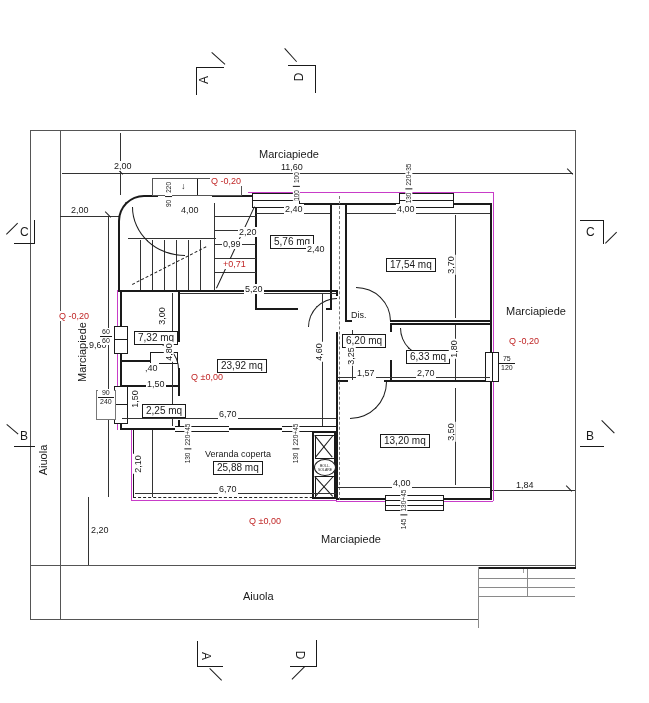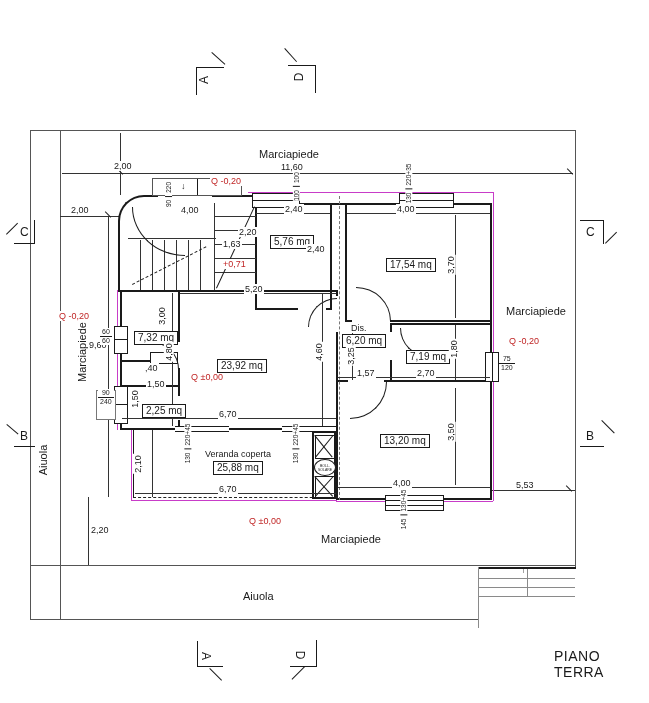--- a/index.html
+++ b/index.html
@@ -217,69 +217,68 @@
   <div class="ln thin" style="left:322px;top:293px;width:1px;height:133px"></div>
   <div class="ln thin" style="left:152px;top:430px;width:1px;height:67px"></div>
   <div class="ln thin" style="left:352px;top:330px;width:1px;height:50px"></div>
 
   <div class="t big" style="left:258px;top:149px">Marciapiede</div>
   <div class="t big" style="left:505px;top:306px">Marciapiede</div>
   <div class="t big" style="left:320px;top:534px">Marciapiede</div>
   <div class="t big rot" style="left:51px;top:347px">Marciapiede</div>
   <div class="t big rot" style="left:27px;top:455px">Aiuola</div>
   <div class="t big" style="left:242px;top:591px">Aiuola</div>
-  <div class="title" style="left:554px;top:648px">PIANO TERRA</div>
 
   <div class="t red" style="left:210px;top:176px">Q -0,20</div>
   <div class="t red" style="left:58px;top:311px">Q -0,20</div>
   <div class="t red" style="left:508px;top:336px">Q -0,20</div>
   <div class="t red" style="left:190px;top:372px">Q ±0,00</div>
   <div class="t red" style="left:248px;top:516px">Q ±0,00</div>
   <div class="t red" style="left:222px;top:259px">+0,71</div>
 
   <div class="rb" style="left:270px;top:235px">5,76 mq</div>
   <div class="rb" style="left:386px;top:258px">17,54 mq</div>
   <div class="rb" style="left:217px;top:359px">23,92 mq</div>
   <div class="rb" style="left:134px;top:331px">7,32 mq</div>
   <div class="rb" style="left:142px;top:404px">2,25 mq</div>
-  <div class="t" style="left:350px;top:323px">Dis.</div>
+  <div class="t" style="left:350px;top:310px">Dis.</div>
   <div class="rb" style="left:342px;top:334px">6,20 mq</div>
-  <div class="rb" style="left:406px;top:350px">7,19 mq</div>
+  <div class="rb" style="left:406px;top:350px">6,33 mq</div>
   <div class="rb" style="left:380px;top:434px">13,20 mq</div>
   <div class="t" style="left:204px;top:449px">Veranda coperta</div>
   <div class="rb" style="left:213px;top:461px">25,88 mq</div>
 
   <div class="t" style="left:113px;top:161px">2,00</div>
   <div class="t" style="left:280px;top:162px">11,60</div>
   <div class="t" style="left:70px;top:205px">2,00</div>
   <div class="t" style="left:180px;top:205px">4,00</div>
   <div class="t" style="left:284px;top:204px">2,40</div>
   <div class="t" style="left:396px;top:204px">4,00</div>
   <div class="t" style="left:238px;top:227px">2,20</div>
-  <div class="t" style="left:222px;top:239px">1,63</div>
+  <div class="t" style="left:222px;top:239px">0,99</div>
   <div class="t" style="left:306px;top:244px">2,40</div>
   <div class="t rot" style="left:441px;top:260px">3,70</div>
   <div class="t" style="left:244px;top:284px">5,20</div>
   <div class="t rot" style="left:152px;top:311px">3,00</div>
   <div class="t rot" style="left:159px;top:347px">4,80</div>
   <div class="t rot" style="left:309px;top:347px">4,60</div>
   <div class="t" style="left:88px;top:340px">9,60</div>
   <div class="t rot" style="left:341px;top:351px">3,25</div>
   <div class="t rot" style="left:444px;top:344px">1,80</div>
   <div class="t" style="left:144px;top:363px">,40</div>
   <div class="t" style="left:146px;top:379px">1,50</div>
   <div class="t rot" style="left:125px;top:394px">1,50</div>
   <div class="t" style="left:356px;top:368px">1,57</div>
   <div class="t" style="left:416px;top:368px">2,70</div>
   <div class="t rot" style="left:441px;top:427px">3,50</div>
   <div class="t" style="left:218px;top:409px">6,70</div>
   <div class="t rot" style="left:128px;top:459px">2,10</div>
   <div class="t" style="left:218px;top:484px">6,70</div>
   <div class="t" style="left:392px;top:478px">4,00</div>
-  <div class="t" style="left:515px;top:480px">5,53</div>
+  <div class="t" style="left:515px;top:480px">1,84</div>
   <div class="t" style="left:90px;top:525px">2,20</div>
 
   <div class="wl" style="left:156px;top:191px">
     <span>90</span>
       <span>220</span>
   </div>
   <div class="wl" style="left:282px;top:183px">
     <span>100</span>
       <span>100</span>
   </div>

